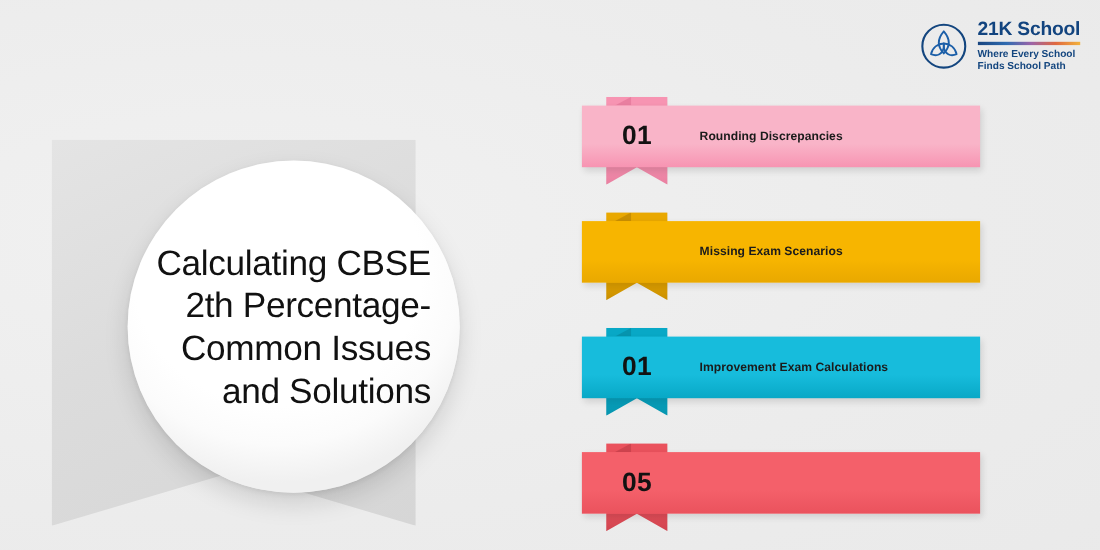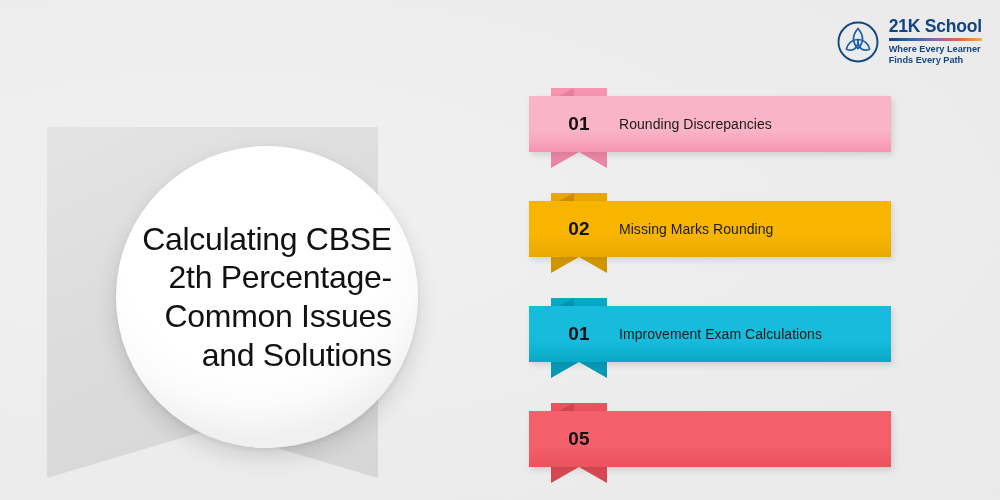--- a/index.html
+++ b/index.html
@@ -142,60 +142,61 @@
   }
   .row-number {
     position: absolute;
     left: 22px;
     top: 8px;
     width: 56px;
     height: 56px;
     display: flex;
     align-items: center;
     justify-content: center;
-    font-size: 19px;
+    font-size: 24px;
     font-weight: 700;
     color: #121212;
     letter-spacing: 0.3px;
     z-index: 3;
   }
   .row-label {
     position: absolute;
-    left: 90px;
+    left: 107px;
     top: 8px;
     height: 56px;
     display: flex;
     align-items: center;
-    font-size: 14px;
+    font-size: 11px;
     color: #1b1b1b;
     letter-spacing: 0.05px;
     z-index: 3;
     white-space: nowrap;
+    font-weight: bold;
   }
 </style>
 </head>
 <body style="background: rgb(237, 237, 237);">
 
 <div id="stage">
 
   <div class="brand">
     <span class="brand-mark">
       <svg viewBox="0 0 44 44" width="44" height="44" aria-hidden="true">
         <circle cx="22" cy="22" r="19.5" fill="none" stroke="#14467f" stroke-width="1.9"></circle>
         <path d="M22 8.5 C27.8 15.2 27.8 22.4 22 28.6 C16.2 22.4 16.2 15.2 22 8.5 Z" fill="none" stroke="#1c5fa8" stroke-width="1.7" stroke-linejoin="round"></path>
         <path d="M22 19.5 C16.4 19.5 11.6 23.3 10.4 29.2 C16.2 31.8 21.0 28.9 22 22.8 Z" fill="none" stroke="#1c5fa8" stroke-width="1.7" stroke-linejoin="round"></path>
         <path d="M22 19.5 C27.6 19.5 32.4 23.3 33.6 29.2 C27.8 31.8 23.0 28.9 22 22.8 Z" fill="none" stroke="#1c5fa8" stroke-width="1.7" stroke-linejoin="round"></path>
       </svg>
     </span>
     <span class="brand-text">
       <span class="brand-name">21K School</span>
       <span class="brand-rule"></span>
       <span class="brand-tagline">
-        <span>Where Every Learner</span><br>
-        <span>Finds Every Path</span>
+        <span>Where Every School</span><br>
+        <span>Finds School Path</span>
       </span>
     </span>
   </div>
 
   <div class="bookmark"></div>
   <div class="badge-circle" style="left:116px; top:146px;">
     <div class="badge-title">Calculating CBSE
 2th Percentage-
 Common Issues
 and Solutions</div>
@@ -210,22 +211,21 @@
       <span class="bar" style="background: linear-gradient(rgb(249, 180, 200) 0%, rgb(249, 180, 200) 62%, rgb(247, 148, 178) 100%);"></span>
       <span class="row-number">01</span>
       <span class="row-label">Rounding Discrepancies</span>
     </div>
 
     <div class="row">
       <span class="tab" style="background: linear-gradient(rgb(233, 168, 0) 0%, rgb(233, 168, 0) 70%, rgb(201, 143, 0) 100%);">
         <span class="tab-fold" style="background: rgb(201, 143, 0);"></span>
       </span>
       <span class="bar" style="background: linear-gradient(rgb(247, 181, 0) 0%, rgb(247, 181, 0) 62%, rgb(233, 168, 0) 100%);"></span>
-      <span class="row-number">02</span>
-      <span class="row-label">Missing Marks Rounding</span>
+      <span class="row-label">Missing Exam Scenarios</span>
     </div>
 
     <div class="row">
       <span class="tab" style="background: linear-gradient(rgb(8, 168, 198) 0%, rgb(8, 168, 198) 70%, rgb(6, 148, 174) 100%);">
         <span class="tab-fold" style="background: rgb(6, 148, 174);"></span>
       </span>
       <span class="bar" style="background: linear-gradient(rgb(23, 188, 220) 0%, rgb(23, 188, 220) 62%, rgb(8, 168, 198) 100%);"></span>
       <span class="row-number">01</span>
       <span class="row-label">Improvement Exam Calculations</span>
     </div>

